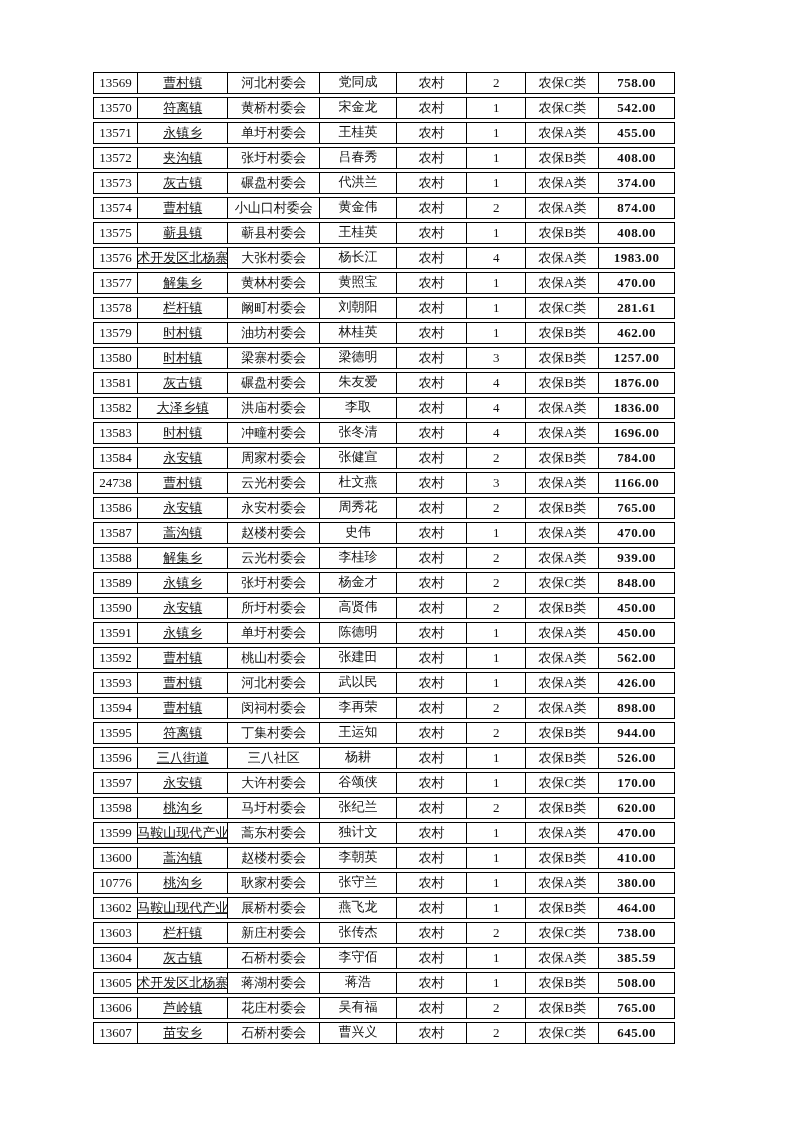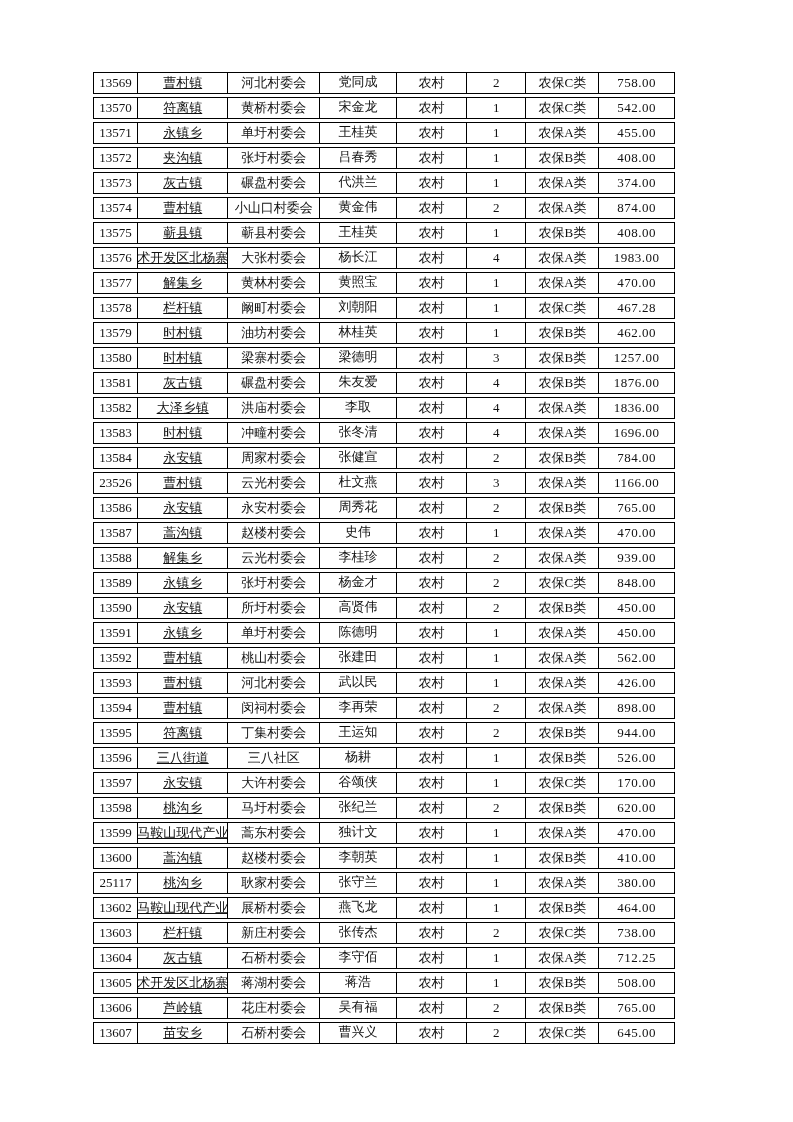--- a/index.html
+++ b/index.html
@@ -43,21 +43,21 @@
     overflow: hidden;
   }
   .cell:first-child { border-left: none; }
   .c0 { width: 45px; }
   .c1 { width: 94px; text-decoration: underline; }
   .c2 { width: 96px; }
   .c3 { width: 80px; font-family: Liberation Mono, monospace; }
   .c4 { width: 73px; }
   .c5 { width: 62px; }
   .c6 { width: 76px; }
-  .c7 { width: 79px; letter-spacing: 0.5px; }
+  .c7 { width: 79px; letter-spacing: 0.5px; font-weight: bold; }
 </style>
 </head>
 <body>
 
 <div class="page">
   <div class="data-table">
   <div class="row">
     <div class="cell c0">13569</div>
     <div class="cell c1">曹村镇</div>
     <div class="cell c2">河北村委会</div>
@@ -157,21 +157,21 @@
   </div>
 
   <div class="row">
     <div class="cell c0">13578</div>
     <div class="cell c1">栏杆镇</div>
     <div class="cell c2">阚町村委会</div>
     <div class="cell c3">刘朝阳</div>
     <div class="cell c4">农村</div>
     <div class="cell c5">1</div>
     <div class="cell c6">农保C类</div>
-    <div class="cell c7">467.28</div>
+    <div class="cell c7">281.61</div>
   </div>
 
   <div class="row">
     <div class="cell c0">13579</div>
     <div class="cell c1">时村镇</div>
     <div class="cell c2">油坊村委会</div>
     <div class="cell c3">林桂英</div>
     <div class="cell c4">农村</div>
     <div class="cell c5">1</div>
     <div class="cell c6">农保B类</div>
@@ -227,21 +227,21 @@
     <div class="cell c1">永安镇</div>
     <div class="cell c2">周家村委会</div>
     <div class="cell c3">张健宣</div>
     <div class="cell c4">农村</div>
     <div class="cell c5">2</div>
     <div class="cell c6">农保B类</div>
     <div class="cell c7">784.00</div>
   </div>
 
   <div class="row">
-    <div class="cell c0">23526</div>
+    <div class="cell c0">24738</div>
     <div class="cell c1">曹村镇</div>
     <div class="cell c2">云光村委会</div>
     <div class="cell c3">杜文燕</div>
     <div class="cell c4">农村</div>
     <div class="cell c5">3</div>
     <div class="cell c6">农保A类</div>
     <div class="cell c7">1166.00</div>
   </div>
 
   <div class="row">
@@ -403,21 +403,21 @@
     <div class="cell c1">蒿沟镇</div>
     <div class="cell c2">赵楼村委会</div>
     <div class="cell c3">李朝英</div>
     <div class="cell c4">农村</div>
     <div class="cell c5">1</div>
     <div class="cell c6">农保B类</div>
     <div class="cell c7">410.00</div>
   </div>
 
   <div class="row">
-    <div class="cell c0">25117</div>
+    <div class="cell c0">10776</div>
     <div class="cell c1">桃沟乡</div>
     <div class="cell c2">耿家村委会</div>
     <div class="cell c3">张守兰</div>
     <div class="cell c4">农村</div>
     <div class="cell c5">1</div>
     <div class="cell c6">农保A类</div>
     <div class="cell c7">380.00</div>
   </div>
 
   <div class="row">
@@ -443,21 +443,21 @@
   </div>
 
   <div class="row">
     <div class="cell c0">13604</div>
     <div class="cell c1">灰古镇</div>
     <div class="cell c2">石桥村委会</div>
     <div class="cell c3">李守佰</div>
     <div class="cell c4">农村</div>
     <div class="cell c5">1</div>
     <div class="cell c6">农保A类</div>
-    <div class="cell c7">712.25</div>
+    <div class="cell c7">385.59</div>
   </div>
 
   <div class="row">
     <div class="cell c0">13605</div>
     <div class="cell c1">术开发区北杨寨</div>
     <div class="cell c2">蒋湖村委会</div>
     <div class="cell c3">蒋浩</div>
     <div class="cell c4">农村</div>
     <div class="cell c5">1</div>
     <div class="cell c6">农保B类</div>

